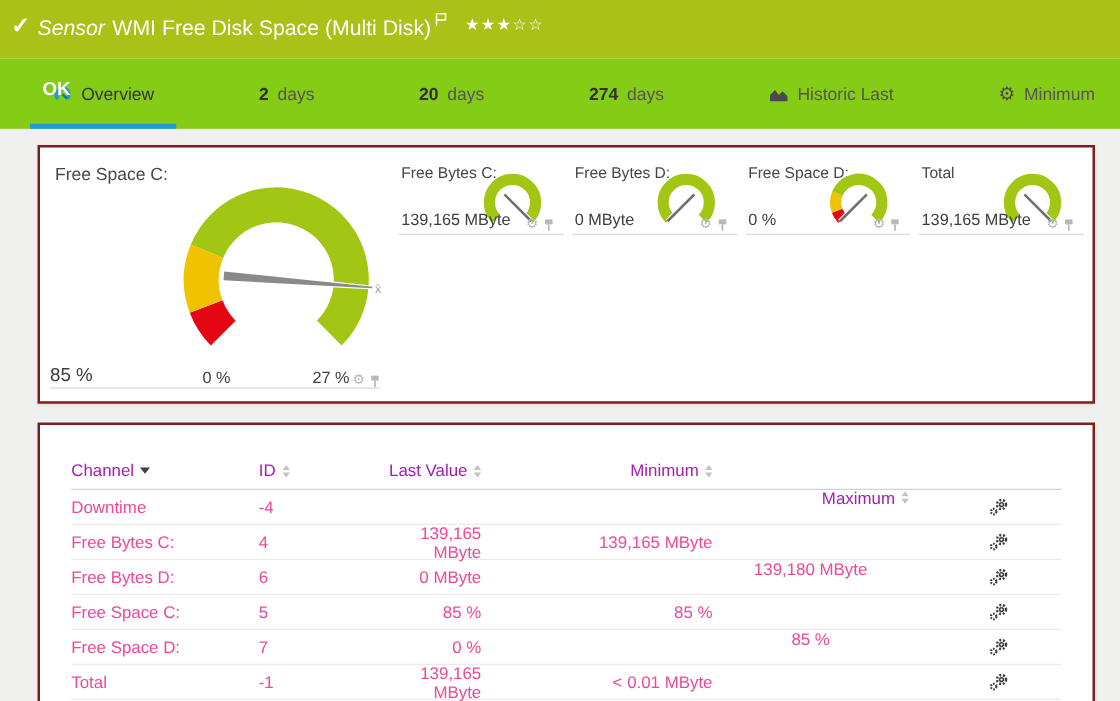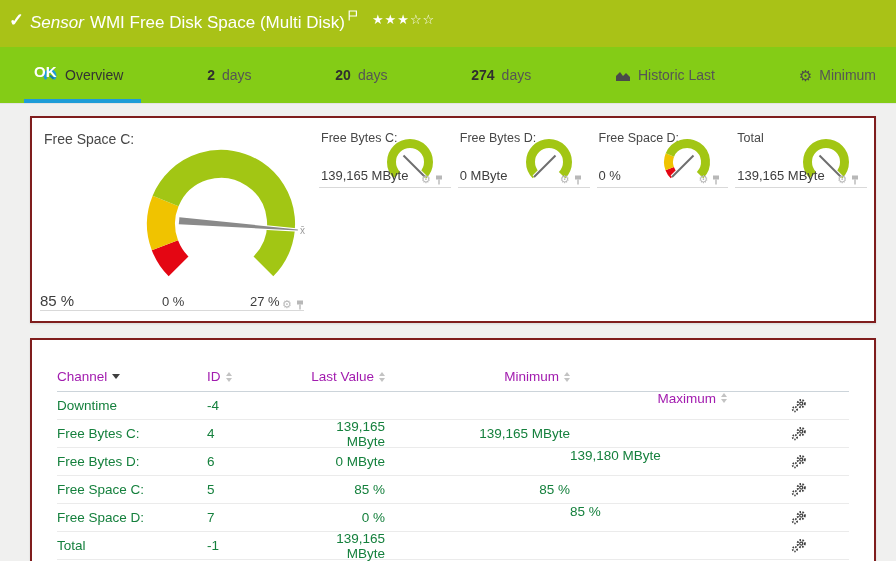--- a/index.html
+++ b/index.html
@@ -44,27 +44,27 @@
 
   
   .minis { position:absolute; left:287px; top:0; right:0; display:flex; }
   .mini-cell { position:relative; width:136px; height:70px; border-bottom:1px solid #d9d9d9; margin-right:7px; }
   .mini-cell .glabel { position:absolute; left:2px; top:13px; font-size:12.5px; color:#474747; }
   .mini-cell .val { position:absolute; left:2px; top:50px; font-size:13px; color:#3d3d3d; white-space:nowrap; }
   .mini-cell svg.dial { position:absolute; right:14px; top:17px; }
   .mini-cell .actions { right:8px; top:56px; }
 
   
-  .trow { display:flex; align-items:center; height:28px; border-bottom:1px solid #ebebeb; font-size:13.5px; color:#15803d; }
+  .trow { display:flex; align-items:center; height:28px; border-bottom:1px solid #ebebeb; font-size:13.5px; color:#ec4899; }
   .trow.head { height:30px; border-bottom:1px solid #ccd4da; color:#a21caf; }
   .c-channel { width:150px; }
   .c-id { width:88px; }
   .c-last { width:90px; text-align:right; }
   .c-min { width:185px; text-align:right; }
-  .c-max { width:157px; text-align:left;margin-top:43px; }
+  .c-max { width:157px; text-align:center;margin-top:43px; }
   .c-act { flex:1; display:flex; justify-content:flex-end; padding-right:42px; }
   .head .hcell { display:inline-flex; align-items:center; gap:5px; cursor:pointer; }
   .head .c-last, .head .c-min, .head .c-max { display:flex; justify-content:flex-end; }
   .tri-down { width:0; height:0; border-left:4px solid transparent; border-right:4px solid transparent;
     border-top:5px solid #3f3f3f; display:inline-block; }
   .sort-both { display:inline-flex; flex-direction:column; gap:2px; }
   .sort-both i { width:0; height:0; border-left:3.5px solid transparent; border-right:3.5px solid transparent; display:block; }
   .sort-both .u { border-bottom:4px solid #c3c3c3; }
   .sort-both .d { border-top:4px solid #c3c3c3; }
   .gearpair { cursor:pointer; }
@@ -329,20 +329,21 @@
       <circle cx="10.2" cy="5.6" r="1.5" fill="none" stroke="#3f3f3f" stroke-width="1.2"></circle>
       <circle cx="3.9" cy="11.2" r="2.2" fill="none" stroke="#3f3f3f" stroke-width="1.8" stroke-dasharray="1.3 1.1"></circle>
     </svg>
       </div>
   </div>
 
   <div class="trow">
     <div class="c-channel">Total</div>
     <div class="c-id">-1</div>
     <div class="c-last">139,165 MByte</div>
+    <div class="c-min">&lt; 0.01 MByte</div>
     <div class="c-max">139,180 MByte</div>
     <div class="c-act">
         <svg class="gearpair" width="16" height="15" viewBox="0 0 16 15">
       <circle cx="10.2" cy="5.6" r="3.6" fill="none" stroke="#3f3f3f" stroke-width="2" stroke-dasharray="1.6 1.35"></circle>
       <circle cx="10.2" cy="5.6" r="1.5" fill="none" stroke="#3f3f3f" stroke-width="1.2"></circle>
       <circle cx="3.9" cy="11.2" r="2.2" fill="none" stroke="#3f3f3f" stroke-width="1.8" stroke-dasharray="1.3 1.1"></circle>
     </svg>
       </div>
   </div>
 

